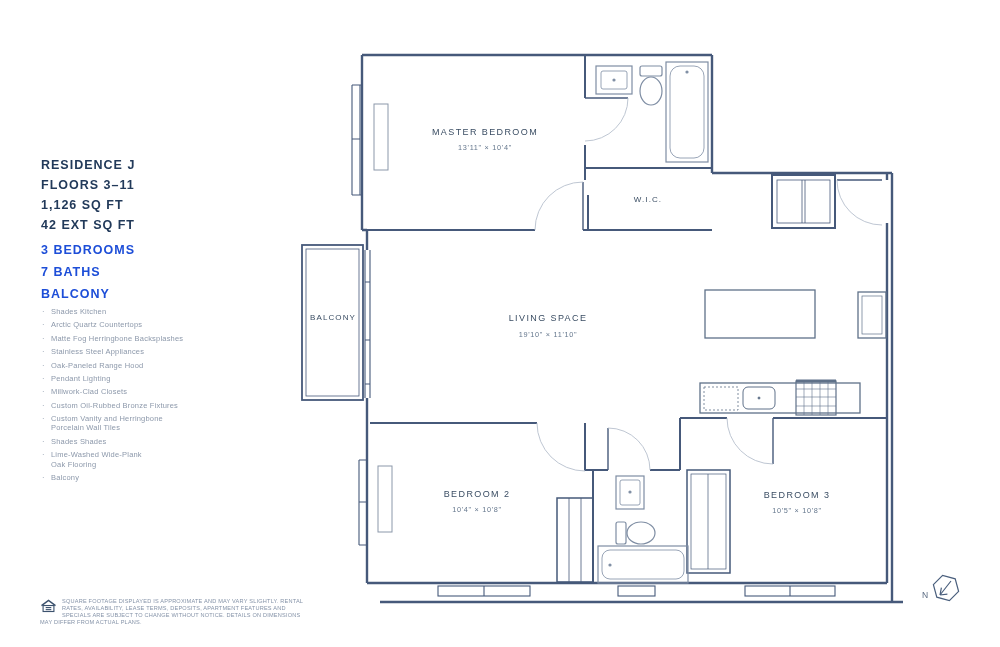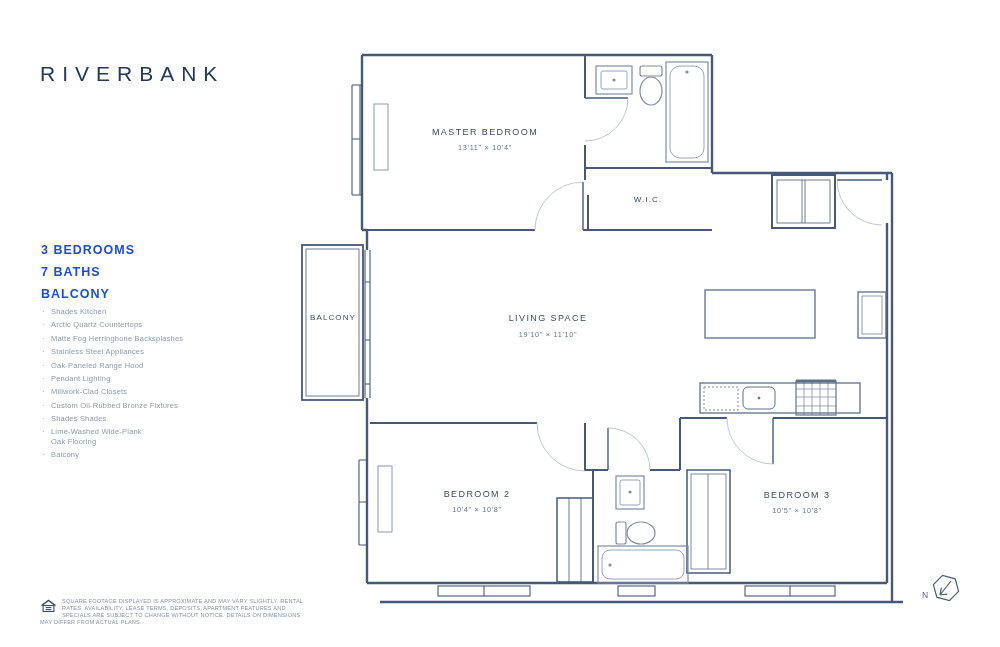--- a/index.html
+++ b/index.html
@@ -28,38 +28,45 @@
                 letter-spacing:1.4px;text-anchor:middle;font-weight:500;}
   svg text.dims{fill:#66788e;font-family:"Liberation Sans",sans-serif;font-size:7.3px;
                 letter-spacing:.7px;text-anchor:middle;}
   svg text.small{font-size:8px;letter-spacing:1.1px;}
 </style>
 </head>
 <body>
 
 <div class="page">
 
-  <div class="logo">RIVERBANK</div>
 
+  <div class="specs">
+    <div>RESIDENCE J</div>
+    <div>FLOORS 3–11</div>
+    <div>1,126 SQ FT</div>
+    <div>42 EXT SQ FT</div>
+  </div>
 
   <div class="summary">
     <div>3 BEDROOMS</div>
     <div>7 BATHS</div>
     <div>BALCONY</div>
   </div>
 
   <ul class="features">
     <li>Shades Kitchen</li>
     <li>Arctic Quartz Countertops</li>
     <li>Matte Fog Herringbone Backsplashes</li>
     <li>Stainless Steel Appliances</li>
     <li>Oak-Paneled Range Hood</li>
     <li>Pendant Lighting</li>
     <li>Millwork-Clad Closets</li>
     <li>Custom Oil-Rubbed Bronze Fixtures</li>
+    <li>Custom Vanity and Herringbone
+Porcelain Wall Tiles</li>
     <li>Shades Shades</li>
     <li>Lime-Washed Wide-Plank
 Oak Flooring</li>
     <li>Balcony</li>
   </ul>
 
   <svg class="plan" width="625" height="570" viewBox="0 0 625 570">
 
     <path d="M72 15 H422 M72 15 V190 M422 15 V133 M422 133 H602
              M597 133 V140 M597 183 V543 M602 133 V562

